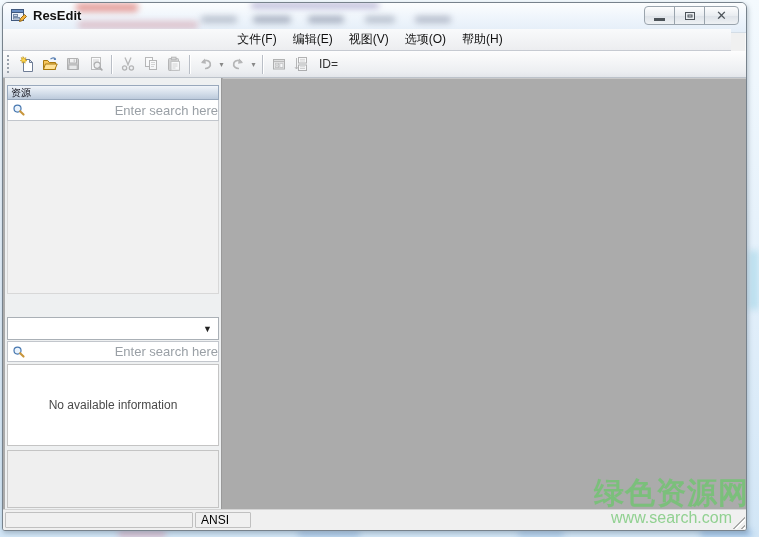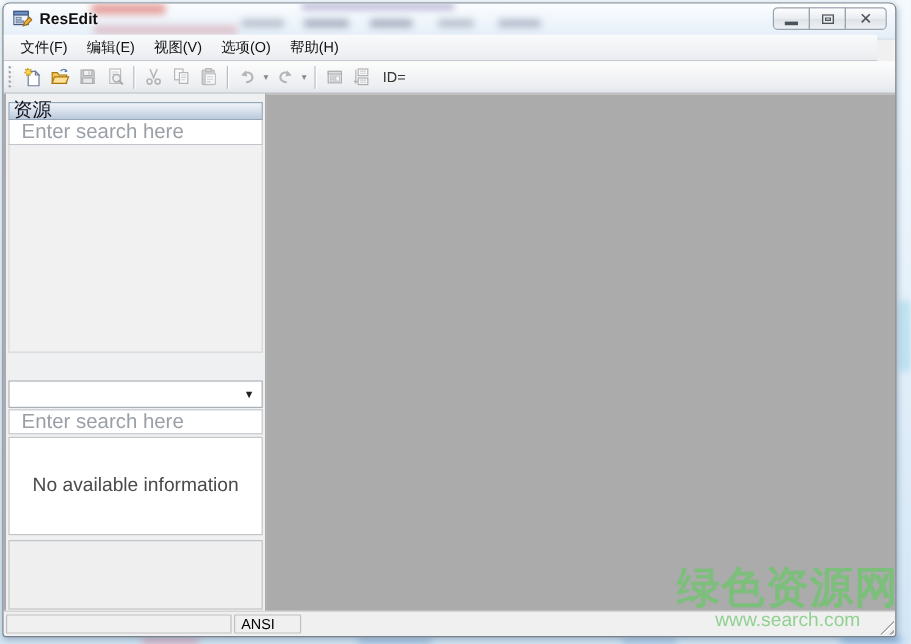--- a/index.html
+++ b/index.html
@@ -42,21 +42,21 @@
   .win-btn.cls { border-radius:0 4px 4px 0; width:35px; }
   .glyph-min { width:11px; height:3px; background:#4c5359; margin-top:8px; }
   .glyph-max { width:10px; height:8px; border:1.5px solid #4c5359; box-shadow:0 0 0 1.5px #e9edf1 inset, 0 0 0 2.5px #4c5359 inset; }
   .glyph-cls { font-size:13px; font-weight:bold; line-height:1; }
 
   
   .menubar {
     position:absolute; left:0; top:26px; right:15px; height:22px;
     background:linear-gradient(180deg,#f9fafb,#ecedf0);
     border-bottom:1px solid #c6cad1;
-    display:flex; align-items:center; padding-left:6px;
+    display:flex; align-items:center; padding-left:6px;justify-content:center;
   }
   .menu-item { padding:3px 8px; color:#111; }
 
   
   .toolbar {
     position:absolute; left:0; top:48px; right:0; height:27px;
     background:linear-gradient(180deg,#fdfdfd,#eceef1 80%,#e3e6ea);
     border-bottom:1px solid #bcc2ca;
     display:flex; align-items:center; padding-left:2px;
   }
@@ -71,45 +71,45 @@
 
   
   .content { position:absolute; left:0; top:75px; right:0; bottom:21px; background:#ababab; }
   .left-panel {
     position:absolute; left:2px; top:0; width:217px; height:100%;
     background:#eef0f1; border-right:1px solid #999; position:absolute;
   }
   .sect-header {
     position:absolute; left:2px; right:2px; height:15px;
     background:linear-gradient(180deg,#f0f4f9,#d4deea 55%,#bccadb);
-    border:1px solid #98a8bc; color:#10101a; font-size:16px;
+    border:1px solid #98a8bc; color:#10101a; font-size:10px;
     padding:0 3px; line-height:14px;
   }
   .searchbox {
     position:absolute; left:2px; right:2px; height:21px;
     background:#fff; border:1px solid #c2c6cc; border-top:none;
     display:flex; align-items:center; padding-left:4px;
   }
   .searchbox input {
     border:none; outline:none; flex:1; font-family:inherit;
-    font-size:17px; color:#333; background:transparent; padding-left:6px;
+    font-size:13px; color:#333; background:transparent; padding-left:6px;text-align:right;
   }
   .searchbox input::placeholder { color:#9aa0a6; }
   .tree-area { position:absolute; left:2px; right:2px; background:#f1f1f1; border:1px solid #d8d8d8; border-top:none; }
   .combobox {
     position:absolute; left:2px; right:2px; height:23px;
     background:#fff; border:1px solid #aab0b6;
     display:flex; align-items:center; justify-content:flex-end; padding-right:6px;
   }
   .combo-arrow { font-size:9px; color:#222; }
   .info-box {
     position:absolute; left:2px; right:2px;
     background:#fff; border:1px solid #c4c4c4;
     display:flex; align-items:center; justify-content:center;
-    color:#4a4a4a; font-size:16px;
+    color:#4a4a4a; font-size:12px;
   }
   .bottom-box { position:absolute; left:2px; right:2px; background:#efefef; border:1px solid #c4c4c4; }
   .main-area { position:absolute; left:220px; right:0; top:0; bottom:0; background:#ababab; border-top:1px solid #c8c8c8; }
 
   
   .statusbar {
     position:absolute; left:0; right:0; bottom:0; height:21px;
     background:#f0f0f0; border-top:1px solid #d4d4d4;
     display:flex; align-items:stretch; padding:2px 2px 2px 2px;
   }
@@ -121,21 +121,21 @@
   .pane1 { width:487px; }
   .pane2 { width:188px; }
   .pane3 { width:56px; }
   .size-grip { position:absolute; right:1px; bottom:1px; width:16px; height:16px;
     background:repeating-linear-gradient(135deg,transparent 0 3px,#aaa 3px 4.5px,#fff 4.5px 5.5px);
     clip-path:polygon(100% 0,100% 100%,0 100%);
   }
 
   
   .watermark { position:absolute; right:10px; bottom:10px; text-align:center; pointer-events:none; z-index:50; }
-  .wm1 { font-size:36px; font-weight:bold; letter-spacing:1px; color:rgba(116,194,116,.88); line-height:1; }
+  .wm1 { font-size:30px; font-weight:bold; letter-spacing:1px; color:rgba(116,194,116,.88); line-height:1; }
   .wm2 { font-size:16px; color:rgba(134,205,134,.9); line-height:1.2; }
 </style>
 </head>
 <body>
 
 <div class="blob" style="left:118px;bottom:0;width:48px;height:6px;background:rgba(226,140,160,.55);"></div>
 <div class="blob" style="left:298px;bottom:0;width:62px;height:6px;background:rgba(120,160,210,.5);"></div>
 <div class="blob" style="left:518px;bottom:0;width:46px;height:6px;background:rgba(120,165,215,.45);"></div>
 <div class="blob" style="left:700px;bottom:0;width:52px;height:7px;background:rgba(110,160,215,.5);"></div>
 <div class="blob" style="right:0;top:250px;width:10px;height:60px;background:rgba(150,210,230,.5);"></div>

